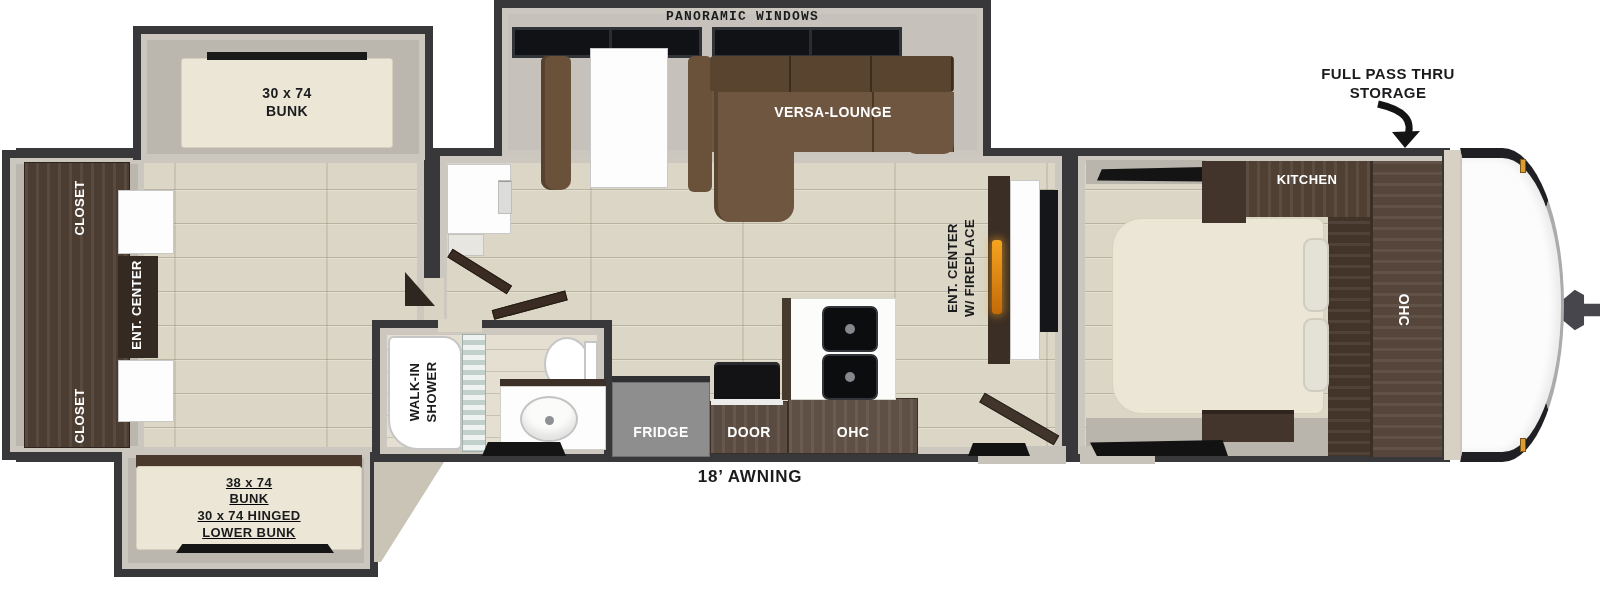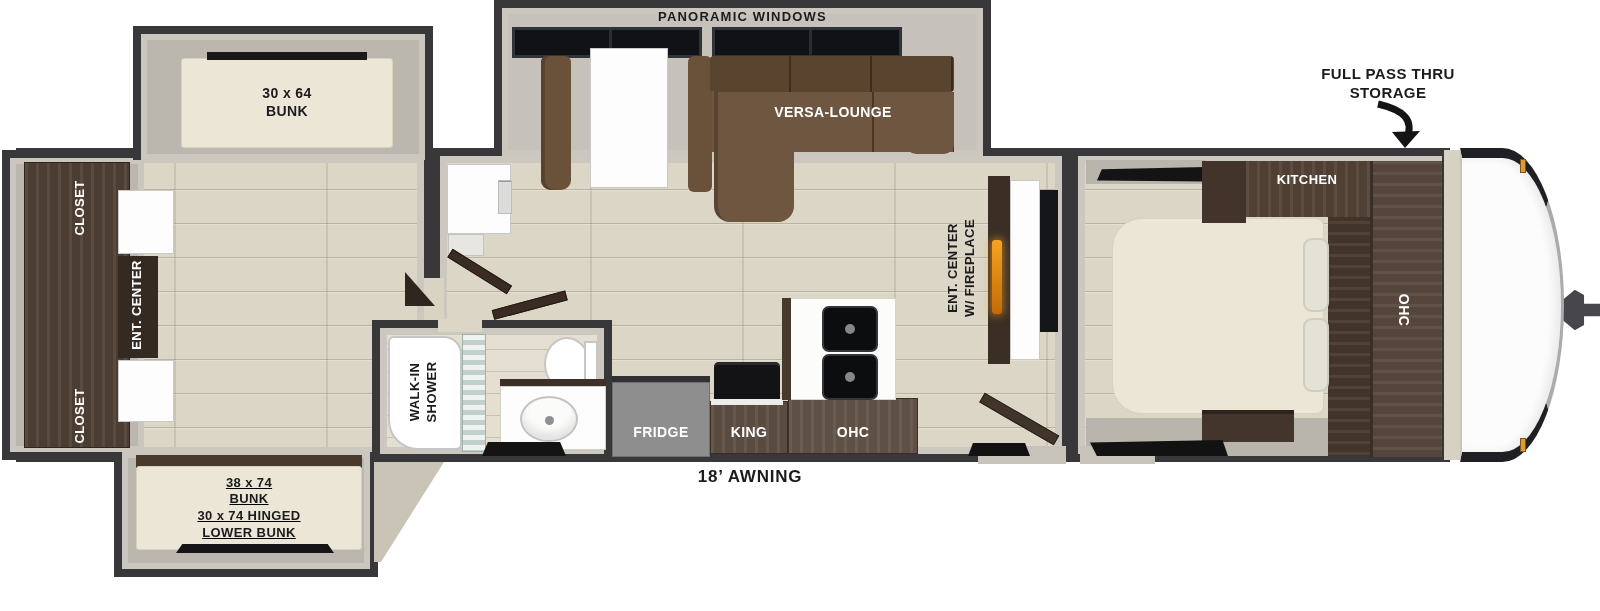--- a/index.html
+++ b/index.html
@@ -53,39 +53,39 @@
   </div>
   <div class="abs flex r-90" style="left:77px;top:290px;width:120px;height:30px;z-index:4;">
     <span class="lbl lw" style="font-size:13px;">ENT. CENTER</span>
   </div>
   <div class="abs flex r-90" style="left:30px;top:401px;width:100px;height:30px;z-index:4;">
     <span class="lbl lw" style="font-size:13px;">CLOSET</span>
   </div>
 
   <div class="abs slide" style="left:133px;top:26px;width:300px;height:134px;border-bottom:0;z-index:2;"></div>
   <div class="abs matt flex" style="left:181px;top:58px;width:212px;height:90px;z-index:3;">
-    <span class="lbl" style="font-size:14px;">30 x 64
+    <span class="lbl" style="font-size:14px;">30 x 74
 BUNK</span>
   </div>
   <div class="abs" style="left:207px;top:52px;width:160px;height:8px;background:#191919;z-index:4;"></div>
 
 
   <div class="abs slide" style="left:114px;top:452px;width:264px;height:125px;border-top:0;z-index:2;"></div>
   <div class="abs" style="left:136px;top:455px;width:226px;height:13px;background:#4a3a2e;z-index:3;"></div>
   <div class="abs matt flex" style="left:136px;top:466px;width:226px;height:84px;z-index:3;text-decoration:underline;">
     <span class="lbl" style="font-size:13px;">38 x 74
 BUNK
 30 x 74 HINGED
 LOWER BUNK</span>
   </div>
   <div class="abs" style="left:176px;top:544px;width:158px;height:9px;background:#151515;z-index:4;
               clip-path:polygon(4% 0,96% 0,100% 100%,0 100%);"></div>
 
   <div class="abs slide" style="left:494px;top:0px;width:497px;height:156px;border-bottom:0;background:#c6c2bb;z-index:2;"></div>
-  <div class="abs lbl" style="left:494px;top:9px;width:497px;font-size:13px;letter-spacing:1.2px;z-index:4;">PANORAMIC WINDOWS</div>
+  <div class="abs lbl" style="left:494px;top:9px;width:497px;font-size:13px;letter-spacing:1.2px;z-index:4;font-family:Liberation Mono, monospace;">PANORAMIC WINDOWS</div>
   <div class="abs win" style="left:512px;top:27px;width:190px;height:31px;z-index:3;">
     <div class="abs" style="left:94px;top:0;width:3px;height:25px;background:#2a2c31;"></div>
   </div>
   <div class="abs win" style="left:712px;top:27px;width:190px;height:31px;z-index:3;">
     <div class="abs" style="left:94px;top:0;width:3px;height:25px;background:#2a2c31;"></div>
   </div>
 
   <div class="abs" style="left:541px;top:56px;width:30px;height:134px;background:#6a513a;border-radius:6px 6px 10px 10px;
               box-shadow:inset 4px 0 0 #57422f;z-index:3;"></div>
   <div class="abs white-cab" style="left:590px;top:48px;width:78px;height:140px;z-index:3;"></div>
@@ -130,21 +130,21 @@
   <div class="abs" style="left:482px;top:442px;width:84px;height:14px;background:#141414;
               clip-path:polygon(7% 0,93% 0,100% 100%,0 100%);z-index:5;"></div>
 
   <div class="abs" style="left:612px;top:376px;width:98px;height:81px;background:#8e8e8e;border-top:6px solid #303032;
               box-shadow:inset 0 0 0 1px #6f6f6f;z-index:3;"></div>
   <div class="abs lbl lw" style="left:612px;top:424px;width:98px;font-size:14px;z-index:4;">FRIDGE</div>
   <div class="abs" style="left:714px;top:362px;width:66px;height:40px;background:#131315;border-radius:5px 5px 2px 2px;
               box-shadow:inset 0 3px 0 #2a2a2e;z-index:3;"></div>
   <div class="abs" style="left:711px;top:399px;width:72px;height:6px;background:#ececea;z-index:4;"></div>
   <div class="abs grainv" style="left:710px;top:401px;width:78px;height:53px;background-color:#5a4b41;border:1px solid #3a2f27;z-index:3;"></div>
-  <div class="abs lbl lw" style="left:710px;top:424px;width:78px;font-size:14px;z-index:4;">KING</div>
+  <div class="abs lbl lw" style="left:710px;top:424px;width:78px;font-size:14px;z-index:4;">DOOR</div>
   <div class="abs grainv" style="left:788px;top:398px;width:130px;height:56px;background-color:#5f5045;border:1px solid #3a2f27;z-index:3;"></div>
   <div class="abs lbl lw" style="left:788px;top:424px;width:130px;font-size:14px;z-index:4;">OHC</div>
   <div class="abs" style="left:782px;top:298px;width:114px;height:102px;background:#fcfcfb;border:1px solid #d8d5cd;z-index:3;"></div>
   <div class="abs" style="left:782px;top:298px;width:9px;height:102px;background:#463a2f;z-index:4;"></div>
   <div class="abs" style="left:822px;top:306px;width:52px;height:92px;z-index:4;">
     <div class="basin" style="top:0;">
       <div class="drain"></div>
     </div>
     <div class="basin" style="top:48px;">
       <div class="drain"></div>

